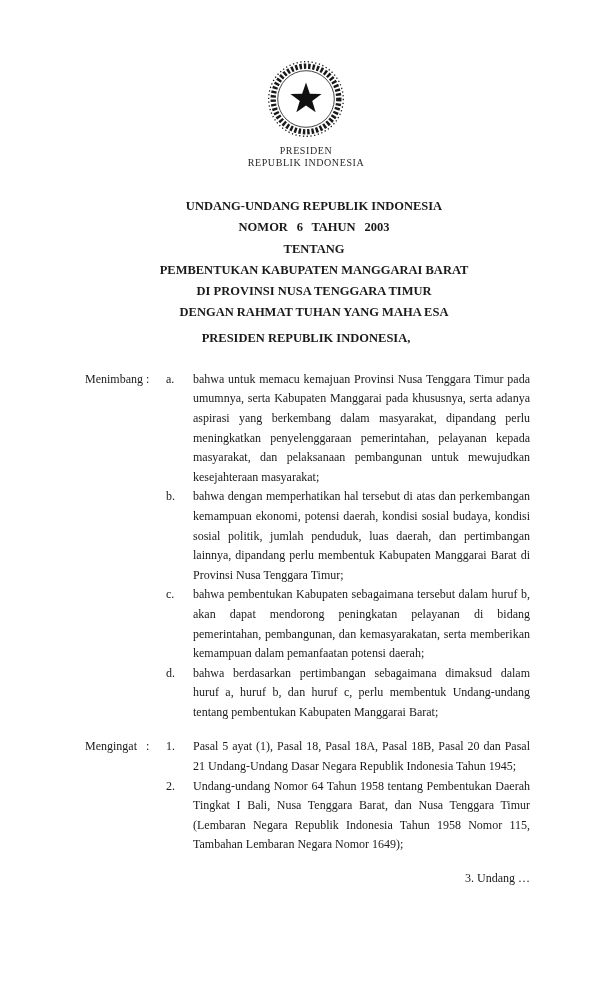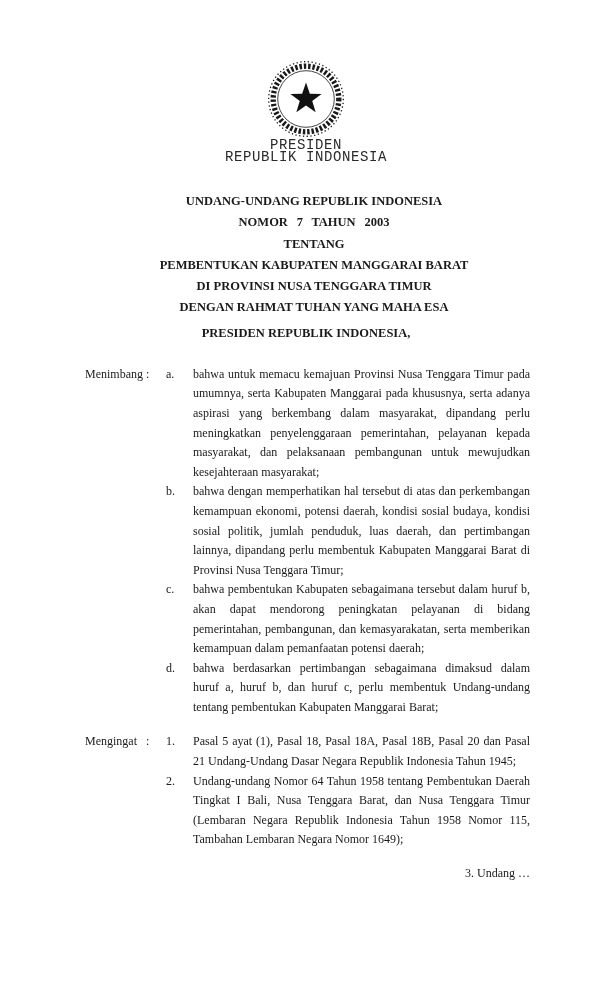--- a/index.html
+++ b/index.html
@@ -10,22 +10,23 @@
     margin: 0 auto;
     background: #ffffff;
     font-family: "Liberation Serif", serif;
     color: #1a1a1a;
     position: relative;
     overflow: hidden;
   }
   .letterhead { text-align: center; padding-top: 58px; }
   .seal-svg { display: block; margin: 0 auto; }
   .letterhead-text {
-    font-family: Liberation Mono, monospace;
-    font-size: 14px;
+    margin-top: 5px;
+    font-family: Liberation Serif, serif;
+    font-size: 10px;
     line-height: 11.5px;
     letter-spacing: 0.6px;
     color: #2a2a2a;
   }
   .title-block {
     margin-top: 28px;
     text-align: center;
     font-weight: bold;
     font-size: 12.5px;
     padding-left: 16px;
@@ -74,21 +75,21 @@
       <polygon fill="#111111" points="50,30 54.7,43.5 69,43.8 57.6,52.5 61.8,66.2 50,58 38.2,66.2 42.4,52.5 31,43.8 45.3,43.5"></polygon>
     </svg>
     <div class="letterhead-text">
       <div>PRESIDEN</div>
       <div>REPUBLIK INDONESIA</div>
     </div>
   </div>
 
   <div class="title-block">
     <div class="title-line">UNDANG-UNDANG REPUBLIK INDONESIA</div>
-    <div class="title-line spread">NOMOR 7 TAHUN 2003</div>
+    <div class="title-line spread">NOMOR 6 TAHUN 2003</div>
     <div class="title-line">TENTANG</div>
     <div class="title-line">PEMBENTUKAN KABUPATEN MANGGARAI BARAT</div>
     <div class="title-line">DI PROVINSI NUSA TENGGARA TIMUR</div>
     <div class="title-line">DENGAN RAHMAT TUHAN YANG MAHA ESA</div>
   </div>
 
   <div class="salutation">PRESIDEN REPUBLIK INDONESIA,</div>
 
   <div class="content">
 

